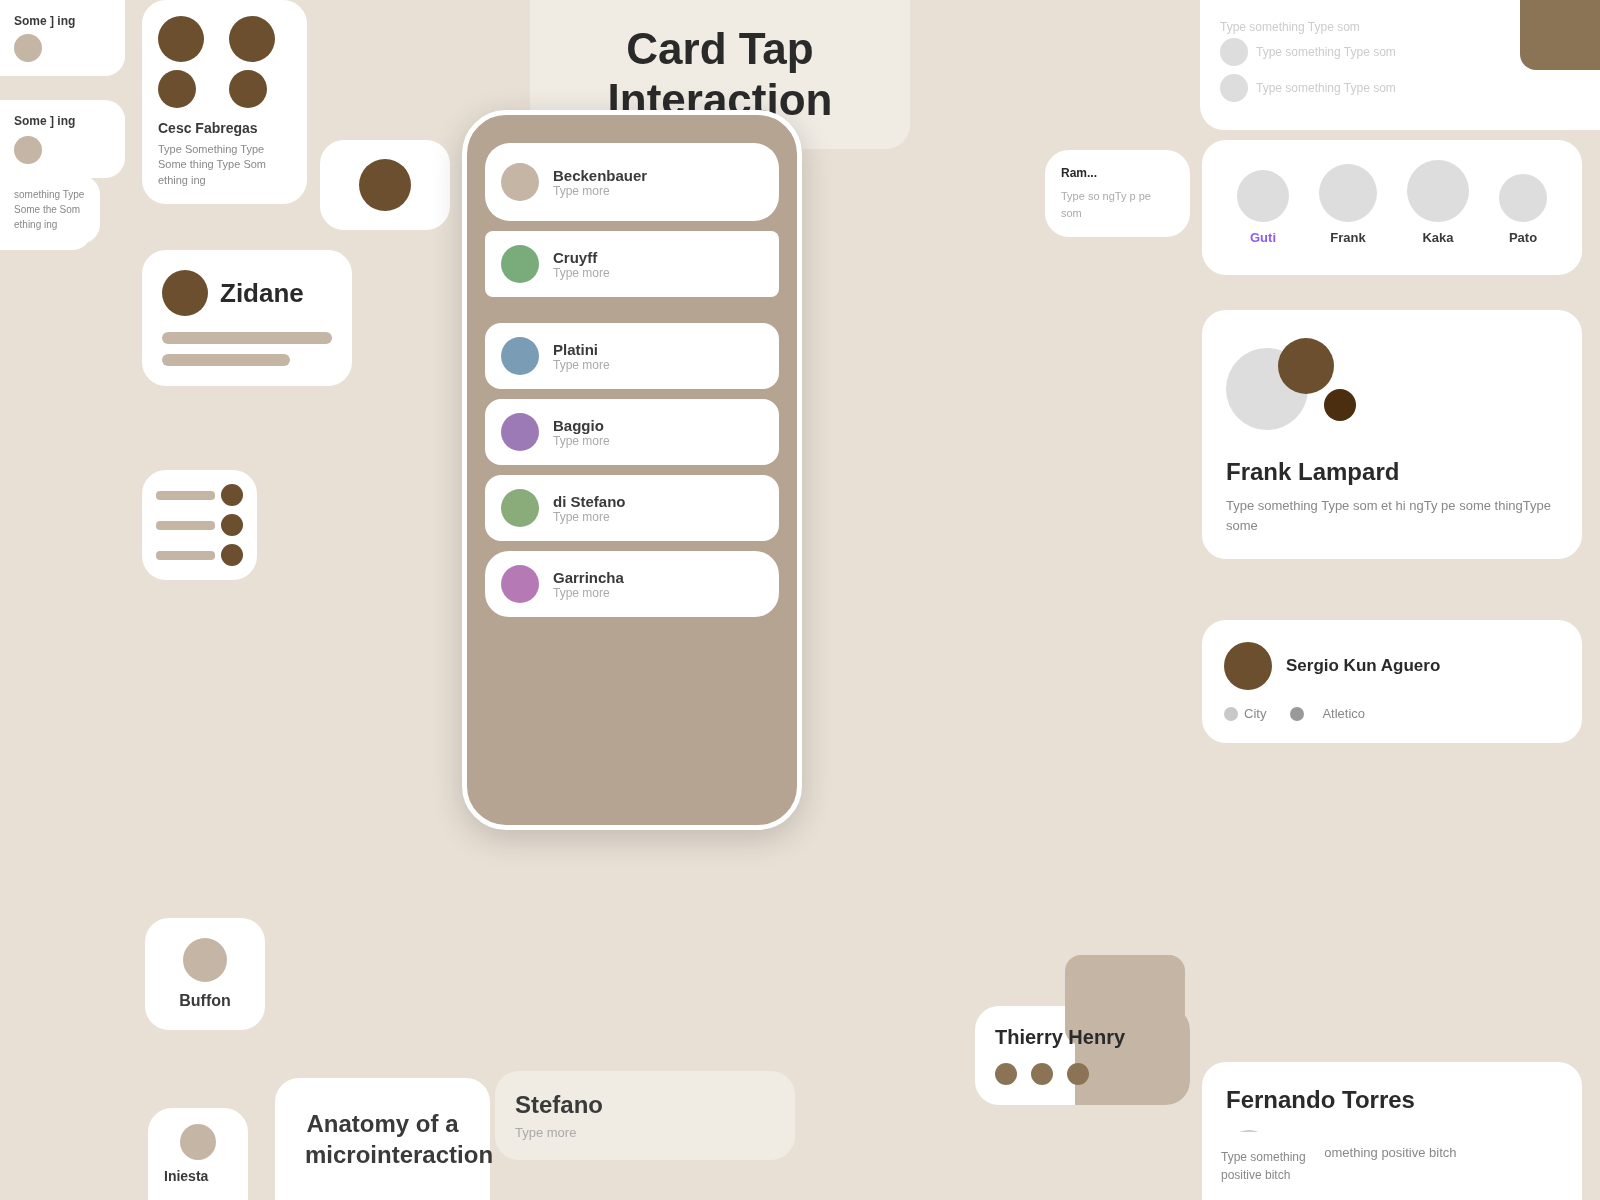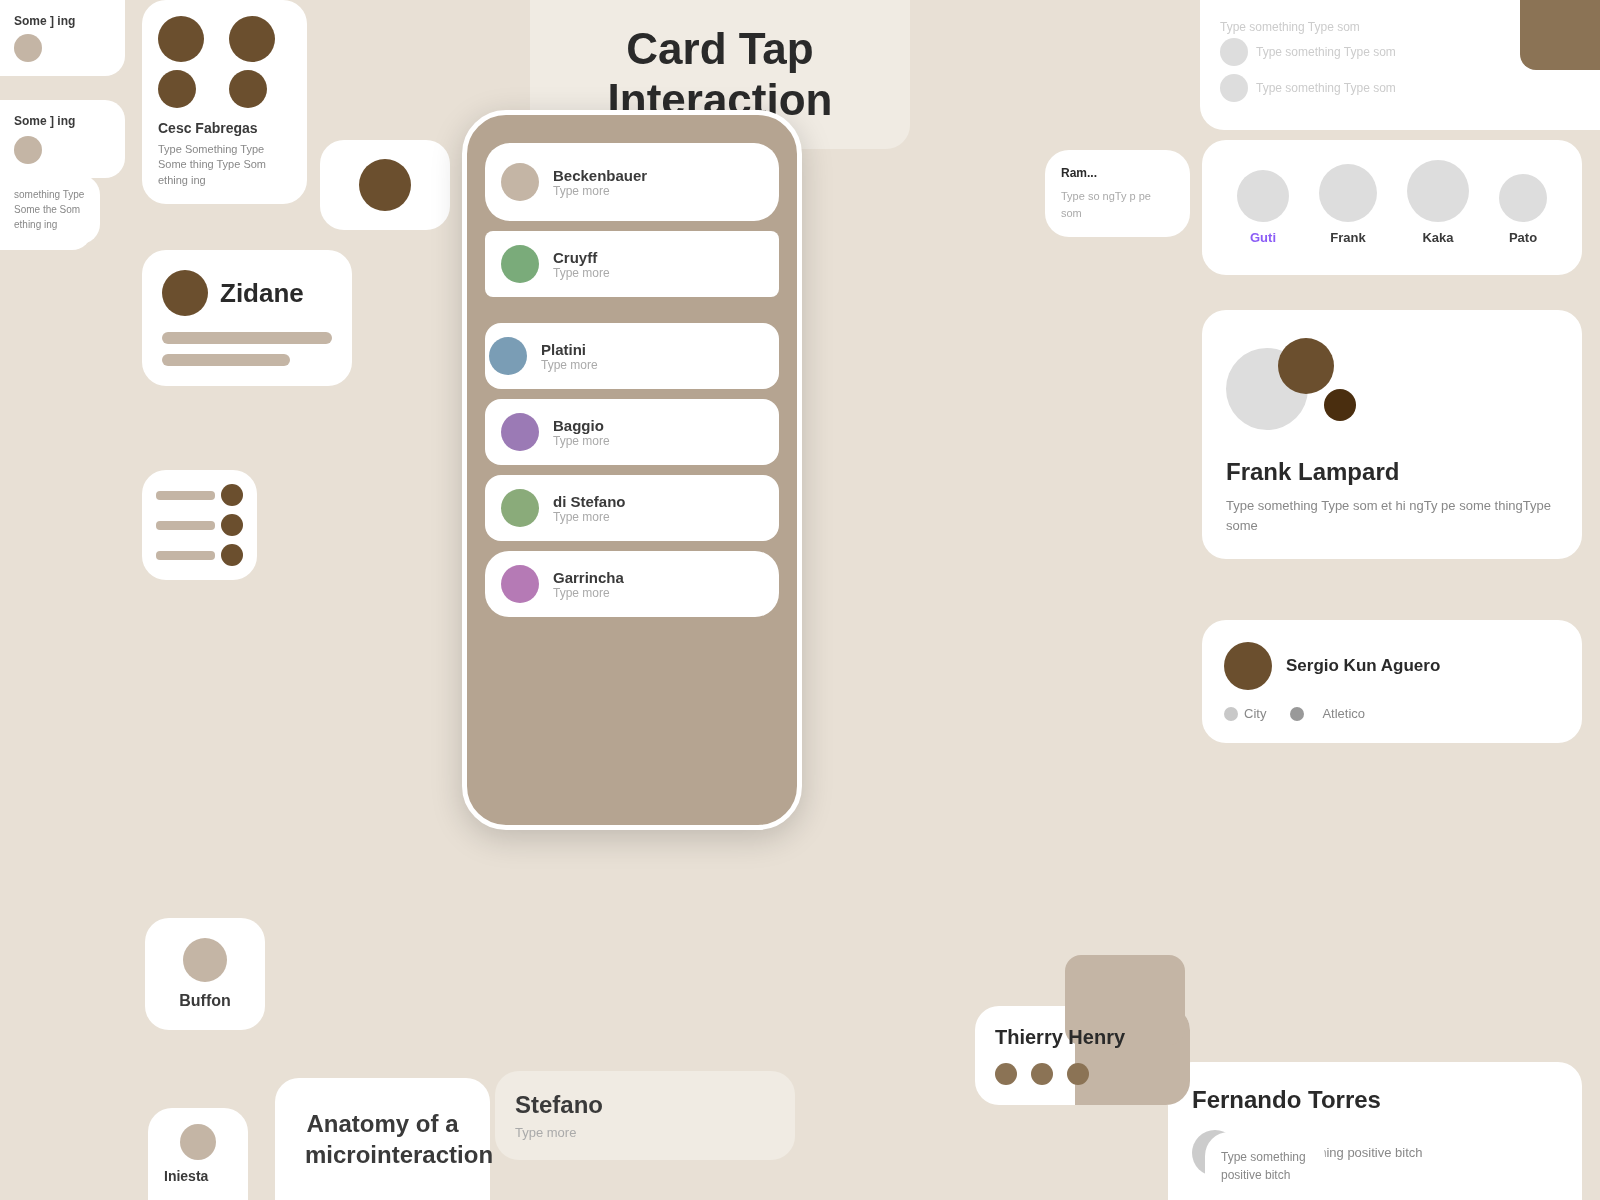--- a/index.html
+++ b/index.html
@@ -130,21 +130,21 @@
         <div style="font-size:12px;color:#aaa;">Type more</div>
       </div>
     </div>
     <div style="background:#fff;border-radius:8px;padding:14px 16px;margin-bottom:26px;display:flex;align-items:center;gap:14px;">
       <div style="width:38px;height:38px;border-radius:50%;background:#7aab7a;flex-shrink:0;"></div>
       <div>
         <div style="font-size:15px;font-weight:700;color:#3a3a3a;">Cruyff</div>
         <div style="font-size:12px;color:#aaa;">Type more</div>
       </div>
     </div>
-    <div style="background:#fff;border-radius:16px;padding:14px 4px;margin-bottom:10px;display:flex;align-items:center;gap:14px;">
+    <div style="background:#fff;border-radius:16px;padding:14px 16px;margin-bottom:10px;display:flex;align-items:center;gap:14px;">
       <div style="width:38px;height:38px;border-radius:50%;background:#7a9db5;flex-shrink:0;"></div>
       <div>
         <div style="font-size:15px;font-weight:700;color:#3a3a3a;">Platini</div>
         <div style="font-size:12px;color:#aaa;">Type more</div>
       </div>
     </div>
     <div style="background:#fff;border-radius:16px;padding:14px 16px;margin-bottom:10px;display:flex;align-items:center;gap:14px;">
       <div style="width:38px;height:38px;border-radius:50%;background:#9b7ab5;flex-shrink:0;"></div>
       <div>
         <div style="font-size:15px;font-weight:700;color:#3a3a3a;">Baggio</div>
@@ -231,21 +231,21 @@
         <div style="width:14px;height:14px;border-radius:50%;background:#c8c8c8;"></div>
         <span style="font-size:13px;color:#888;">City</span>
       </div>
       <div style="display:flex;align-items:center;gap:18px;">
         <div style="width:14px;height:14px;border-radius:50%;background:#999;"></div>
         <span style="font-size:13px;color:#888;">Atletico</span>
       </div>
     </div>
   </div>
 
-  <div class="card" style="bottom:0;right:18px;width:414px;padding:24px;border-radius:24px 24px 0 0;">
+  <div class="card" style="bottom:0;right:18px;width:380px;padding:24px;border-radius:24px 24px 0 0;">
     <div style="font-size:24px;font-weight:800;color:#2a2a2a;margin-bottom:16px;">Fernando Torres</div>
     <div style="display:flex;align-items:center;gap:14px;">
       <div style="width:46px;height:46px;border-radius:50%;background:#ccc;flex-shrink:0;"></div>
       <div style="font-size:13px;color:#888;line-height:1.4;">Type something positive bitch</div>
     </div>
   </div>
 
   <div class="card" style="bottom:95px;right:410px;width:215px;padding:20px;position:absolute;overflow:hidden;">
     <div style="position:absolute;right:0;top:0;width:115px;height:165px;background:#c4b5a5;border-radius:0 16px 16px 0;"></div>
     <div style="position:relative;z-index:1;">

